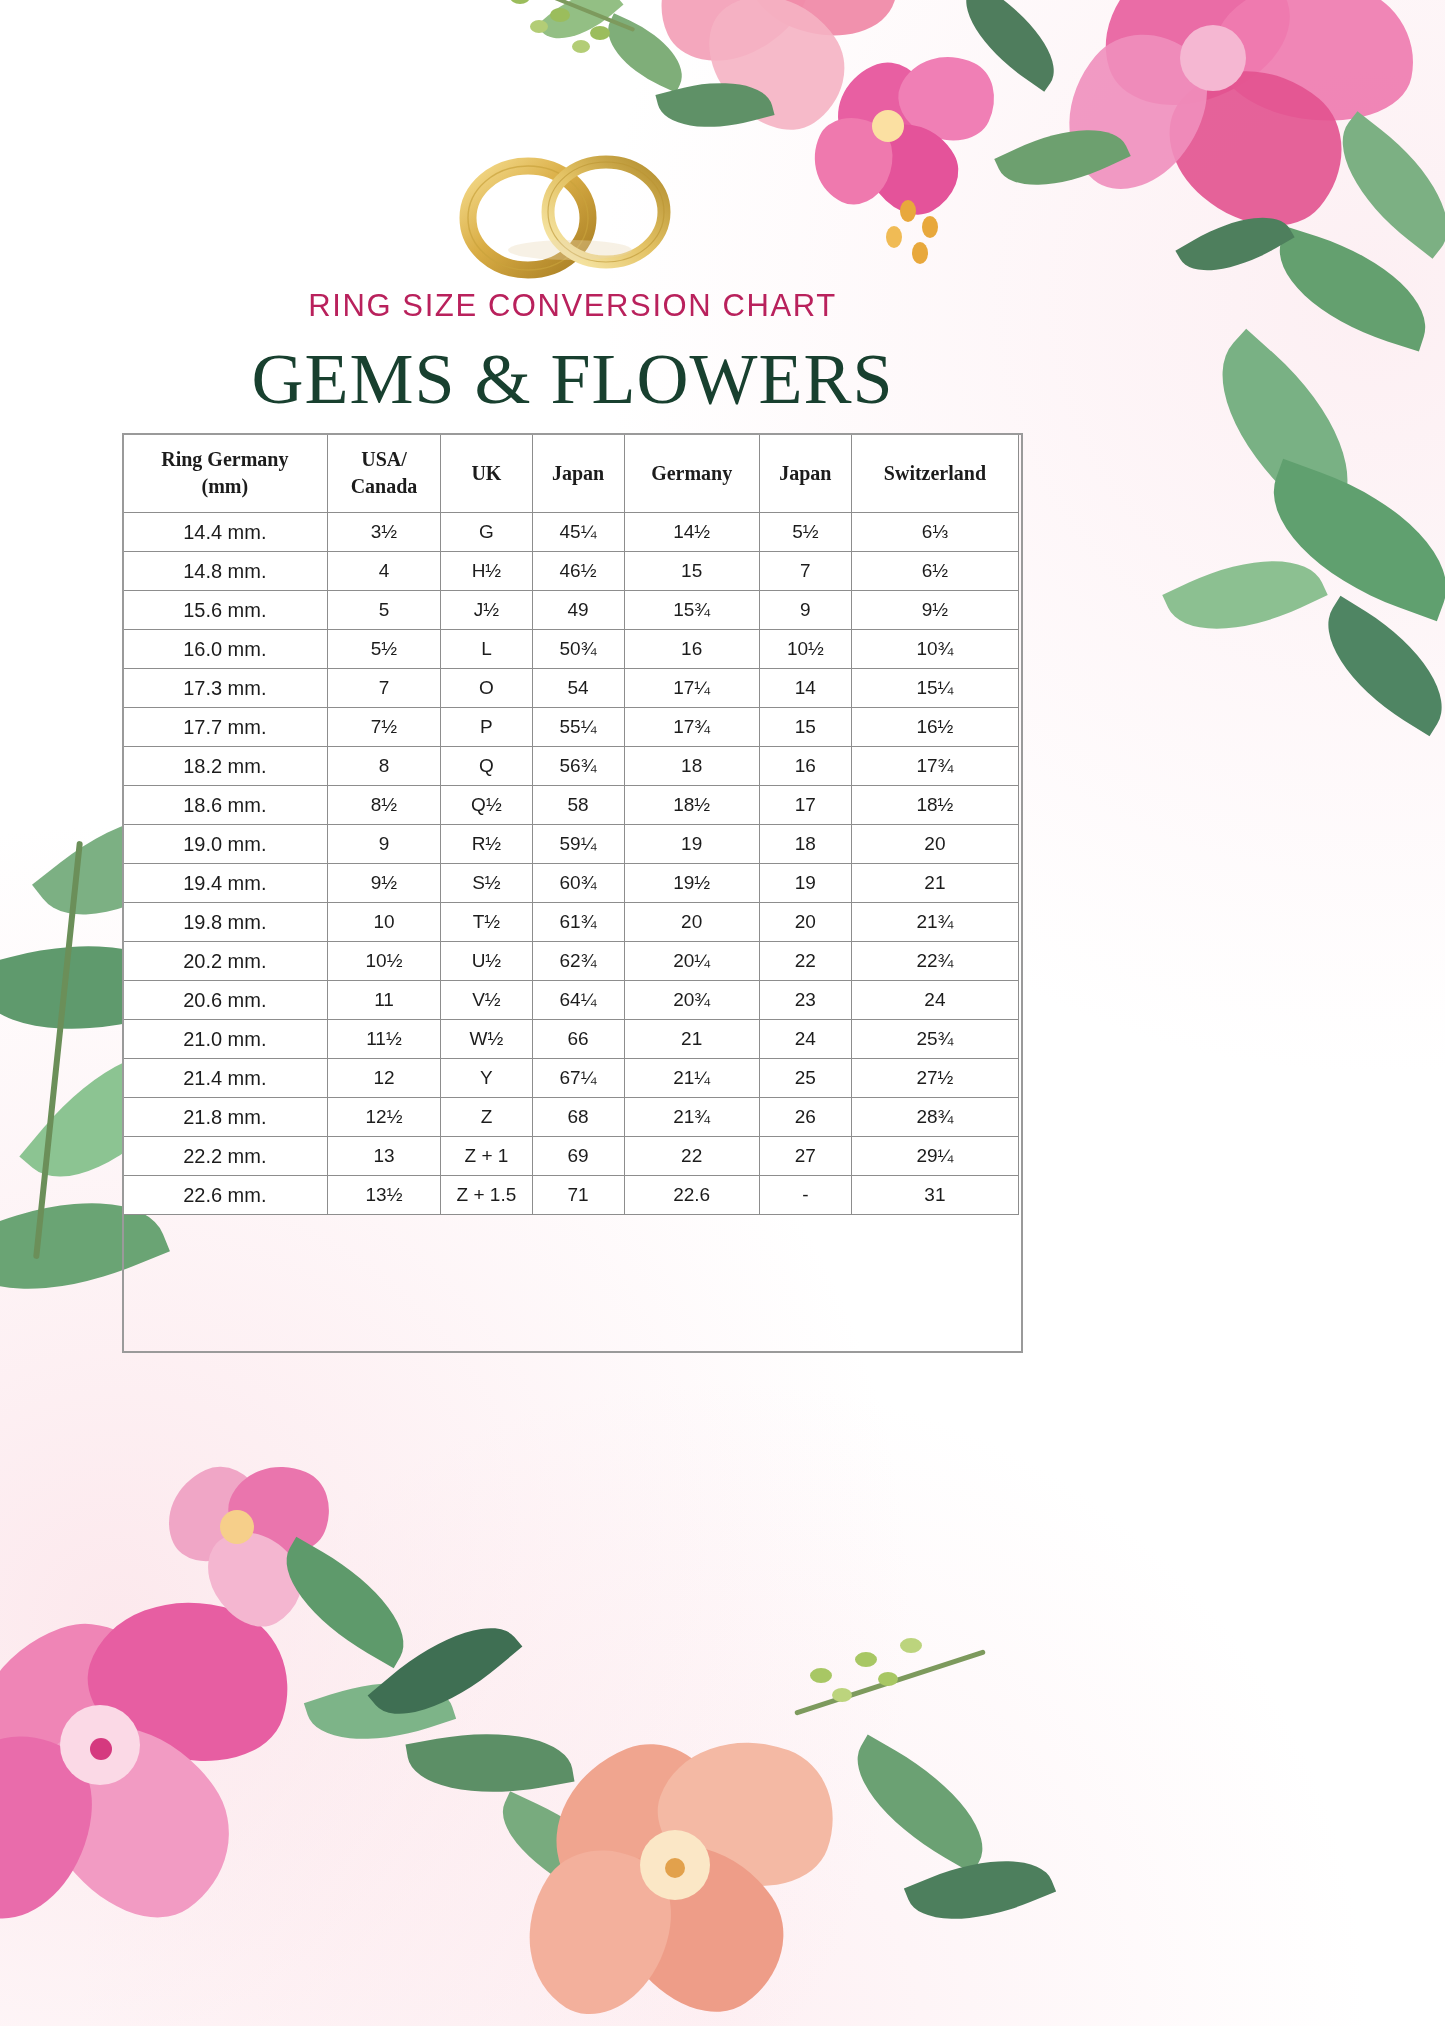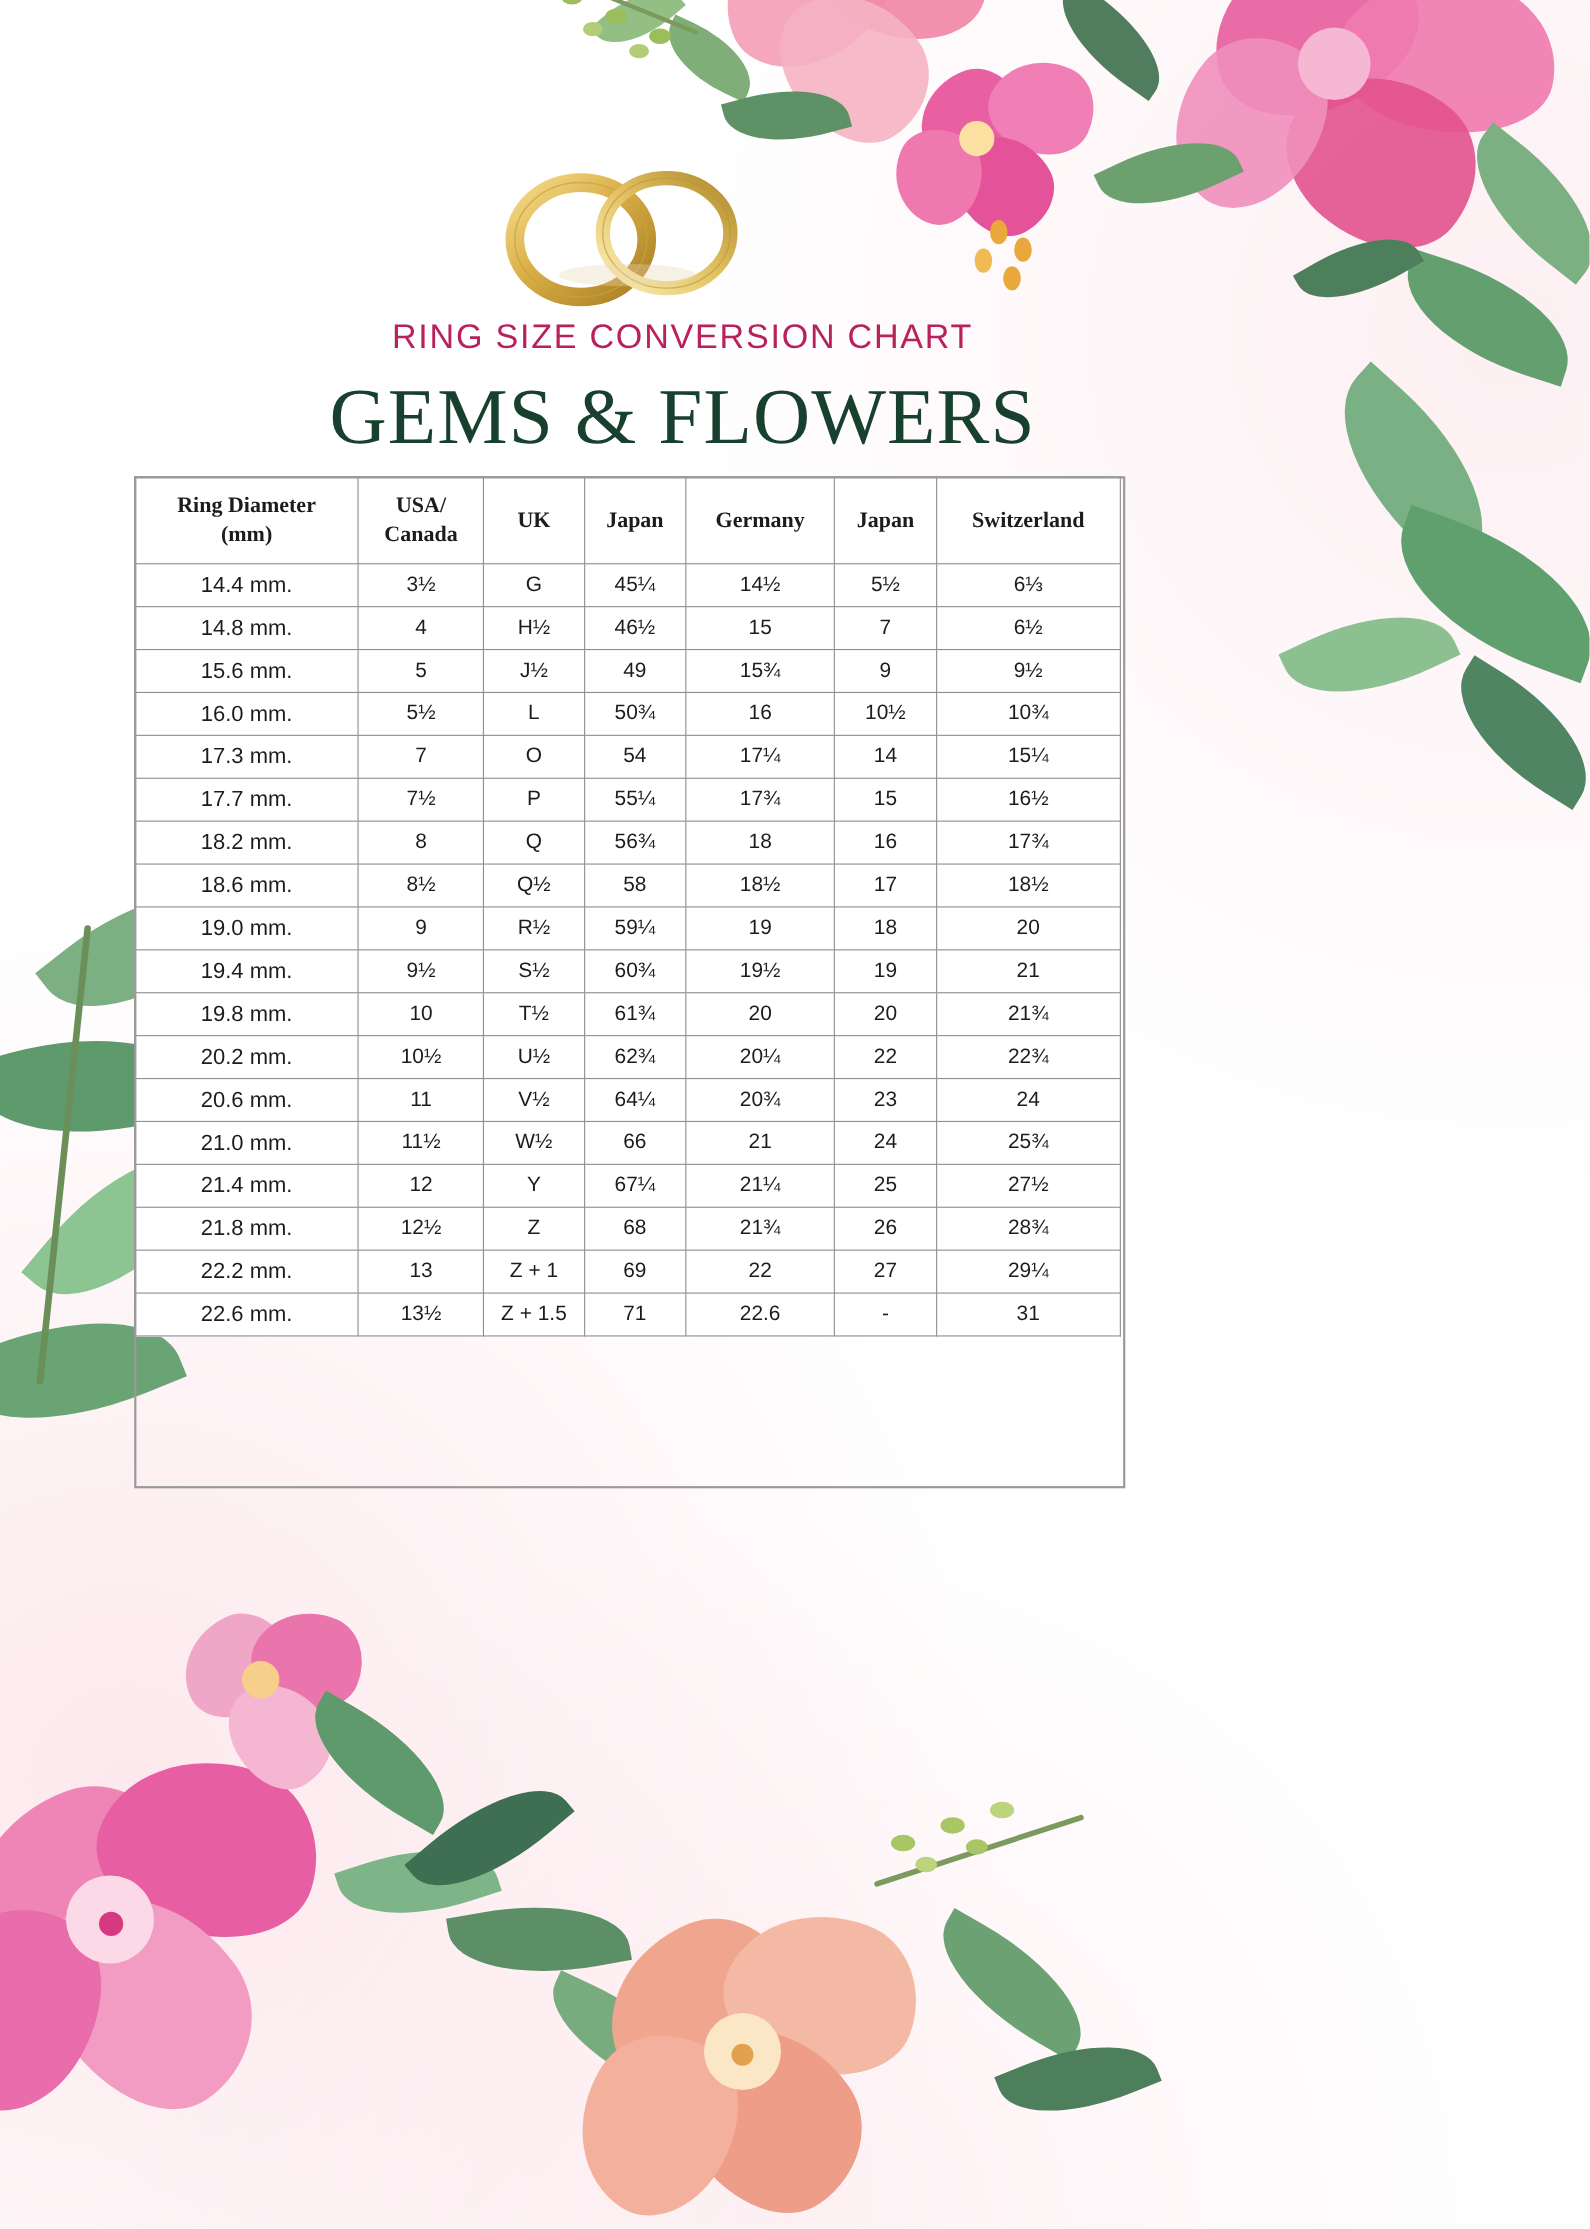--- a/index.html
+++ b/index.html
@@ -52,21 +52,20 @@
   }
 
   
   .header {
     position: absolute;
     top: 288px;
     left: 0;
     width: 1145px;
     text-align: center;
     z-index: 5;
-    margin-left: 48px;
   }
   .subtitle {
     font-family: "Liberation Sans", sans-serif;
     color: #b9215c;
     font-size: 31px;
     letter-spacing: 1.6px;
     font-weight: 400;
   }
   .main-title {
     font-family: "Liberation Serif", serif;
@@ -261,21 +260,21 @@
 <div class="header">
   <div class="subtitle">RING SIZE CONVERSION CHART</div>
   <div class="main-title">GEMS &amp; FLOWERS</div>
 </div>
 
 <div class="table-wrap">
   <table>
     <thead>
       <tr>
         <th class="two-line">
-          <span>Ring Diameter</span>
+          <span>Ring Germany</span>
           <span>(mm)</span>
         </th>
         <th class="two-line">
           <span>USA/</span>
           <span>Canada</span>
         </th>
         <th>UK</th>
         <th>Japan</th>
         <th>Germany</th>
         <th>Japan</th>

